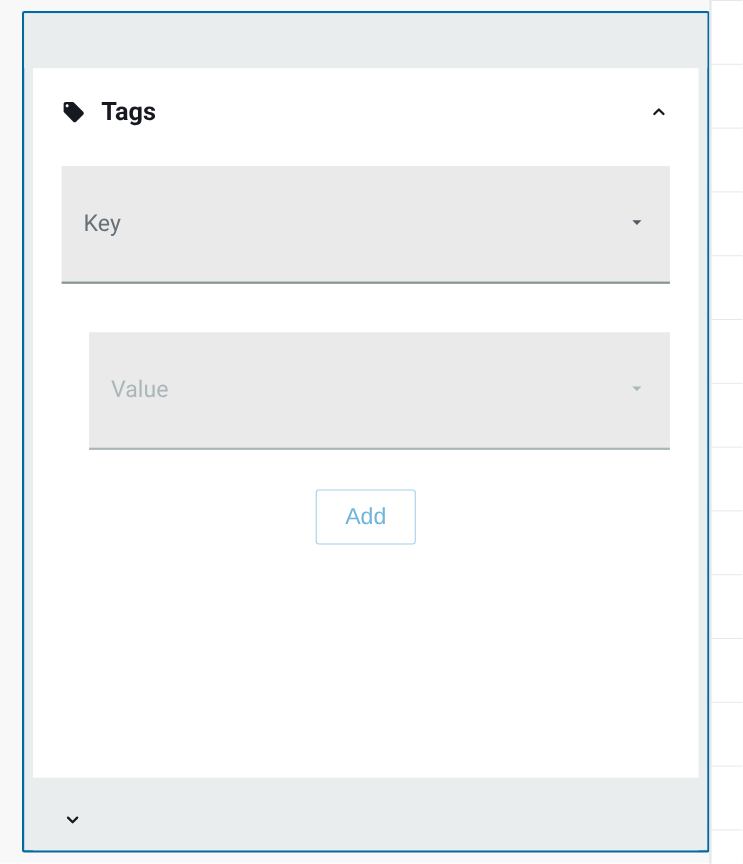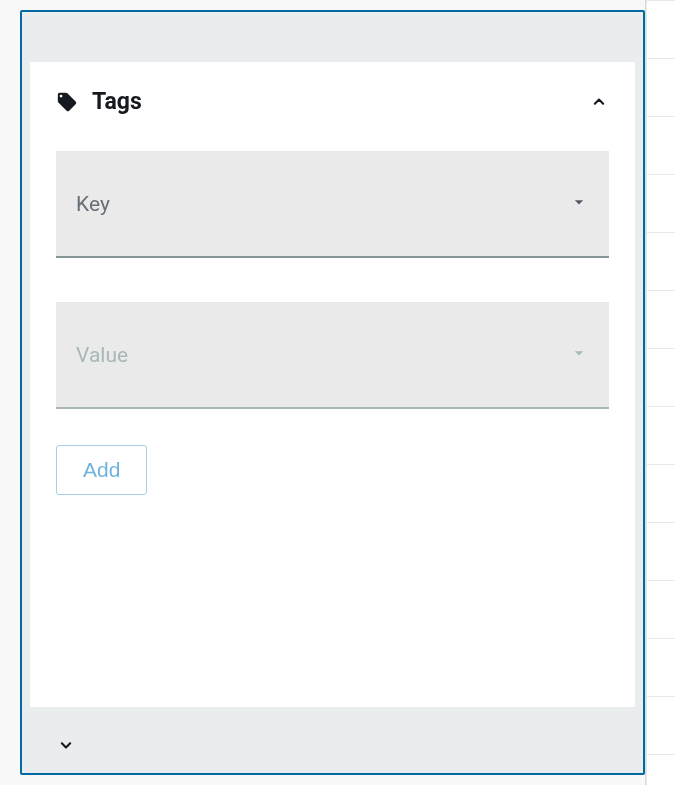--- a/index.html
+++ b/index.html
@@ -98,41 +98,42 @@
       border-bottom: 2px solid #879596;
       height: 107px;
       display: flex;
       align-items: center;
       justify-content: space-between;
       padding: 0 20px;
       cursor: pointer;
     }
     .select-field + .select-field {
       margin-top: 44px;
+      margin-left: 25px;
     }
     .select-placeholder {
       font-size: 21px;
       color: #687078;
     }
     .select-field.disabled .select-placeholder {
       color: #aab7b8;
     }
     .select-field.disabled {
       border-bottom: 2px solid #aab7b8;
     }
     .select-caret svg path {
       fill: #545b64;
     }
     .select-field.disabled .select-caret svg path {
       fill: #aab7b8;
     }
     .button-row {
       margin-top: 36px;
       display: flex;
-      justify-content: flex-start;
+      justify-content: center;
     }
     .add-button {
       border: 1px solid #a7cfe8;
       background: #ffffff;
       color: #6fb4dc;
       font-size: 21px;
       font-weight: 500;
       padding: 12px 26px;
       border-radius: 3px;
       cursor: pointer;

